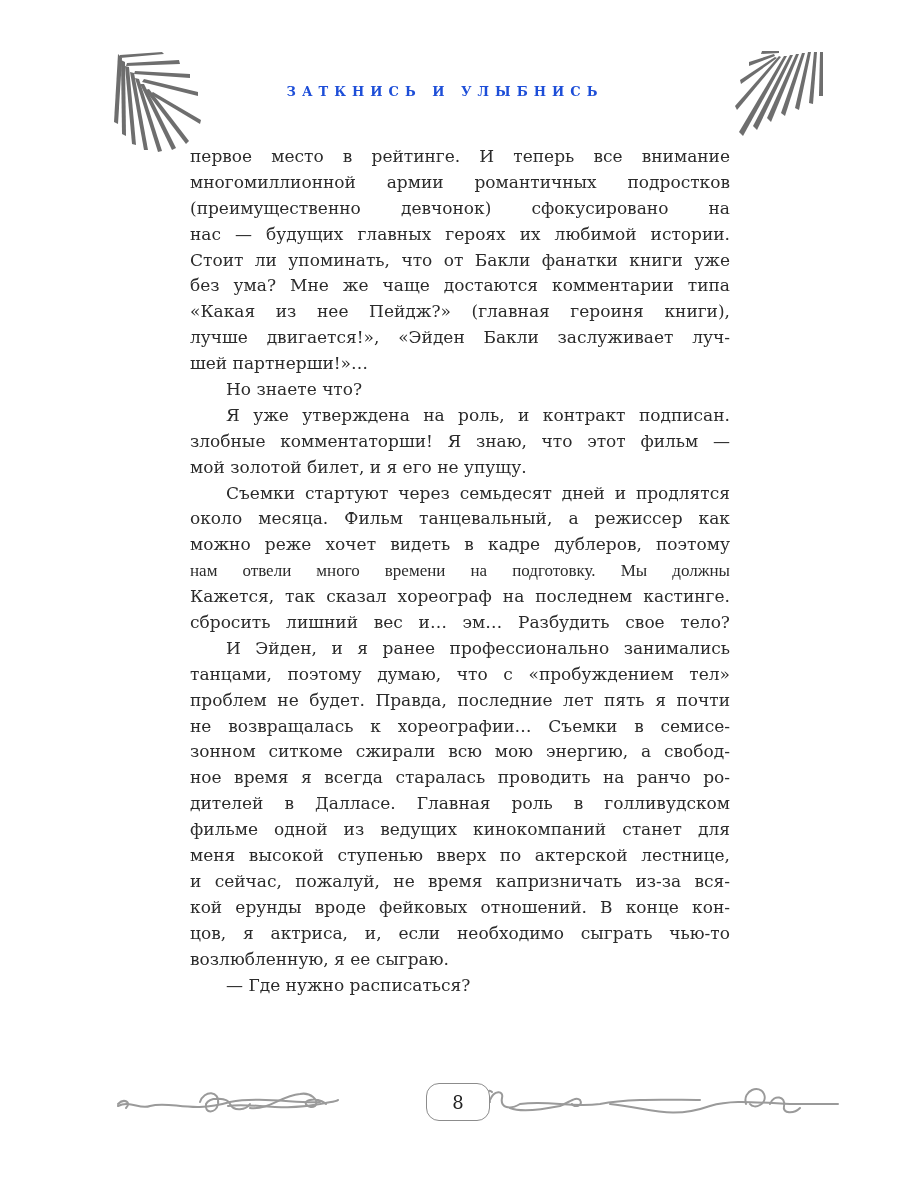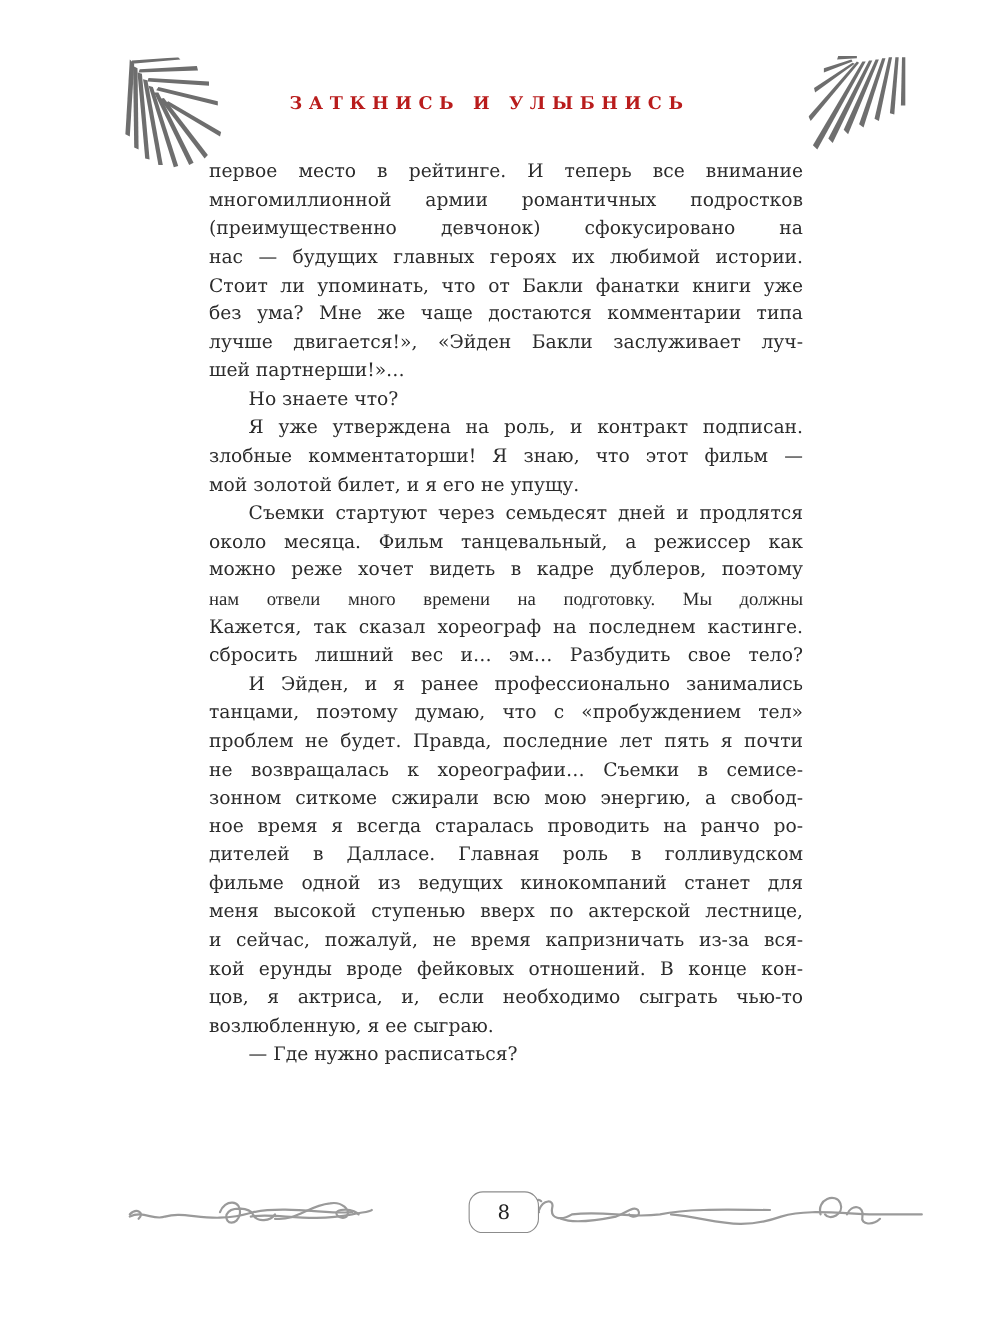--- a/index.html
+++ b/index.html
@@ -7,23 +7,23 @@
     .page { position: absolute; left: 0; top: 0; width: 900px; height: 1200px; background: #fff; }
 
     .leaf { position: absolute; }
     .leaf-left { left: 112px; top: 52px; width: 90px; height: 110px; }
     .leaf-right { left: 735px; top: 50px; width: 90px; height: 92px; }
 
     .running-head {
       position: absolute; left: 0; right: 10px; top: 84px;
       text-align: center;
       font-family: "DejaVu Serif", serif;
-      font-size: 16px;
+      font-size: 13px;
       letter-spacing: 6px;
-      color: #b91c1c;
+      color: #1d4ed8;
       text-transform: uppercase;
       font-weight: bold;
     }
 
     .text-block {
       position: absolute;
       left: 190px; top: 144px; width: 540px;
       font-family: "DejaVu Serif", serif;
       font-size: 17px;
       line-height: 25.9px;
@@ -92,20 +92,21 @@
     </g>
   </svg>
 
   <div class="text-block" id="text-block">
       <span class="line" style="white-space: normal;">первое место в рейтинге. И теперь все внимание</span>
       <span class="line" style="white-space: normal;">многомиллионной армии романтичных подростков</span>
       <span class="line" style="white-space: normal;">(преимущественно девчонок) сфокусировано на</span>
       <span class="line" style="white-space: normal;">нас — будущих главных героях их любимой истории.</span>
       <span class="line" style="white-space: normal;">Стоит ли упоминать, что от Бакли фанатки книги уже</span>
       <span class="line" style="white-space: normal;">без ума? Мне же чаще достаются комментарии типа</span>
+      <span class="line" style="white-space: normal;">«Какая из нее Пейдж?» (главная героиня книги),</span>
       <span class="line" style="white-space: normal;">лучше двигается!», «Эйден Бакли заслуживает луч-</span>
       <span class="line last" style="white-space: normal;">шей партнерши!»…</span>
       <span class="line indent last" style="white-space: normal;">Но знаете что?</span>
       <span class="line indent" style="white-space: normal;">Я уже утверждена на роль, и контракт подписан.</span>
       <span class="line" style="white-space: normal;">злобные комментаторши! Я знаю, что этот фильм —</span>
       <span class="line last" style="white-space: normal;">мой золотой билет, и я его не упущу.</span>
       <span class="line indent" style="white-space: normal;">Съемки стартуют через семьдесят дней и продлятся</span>
       <span class="line" style="white-space: normal;">около месяца. Фильм танцевальный, а режиссер как</span>
       <span class="line" style="white-space: normal;">можно реже хочет видеть в кадре дублеров, поэтому</span>
       <span class="line" style="white-space: normal; font-family: Liberation Serif, serif;">нам отвели много времени на подготовку. Мы должны</span>

